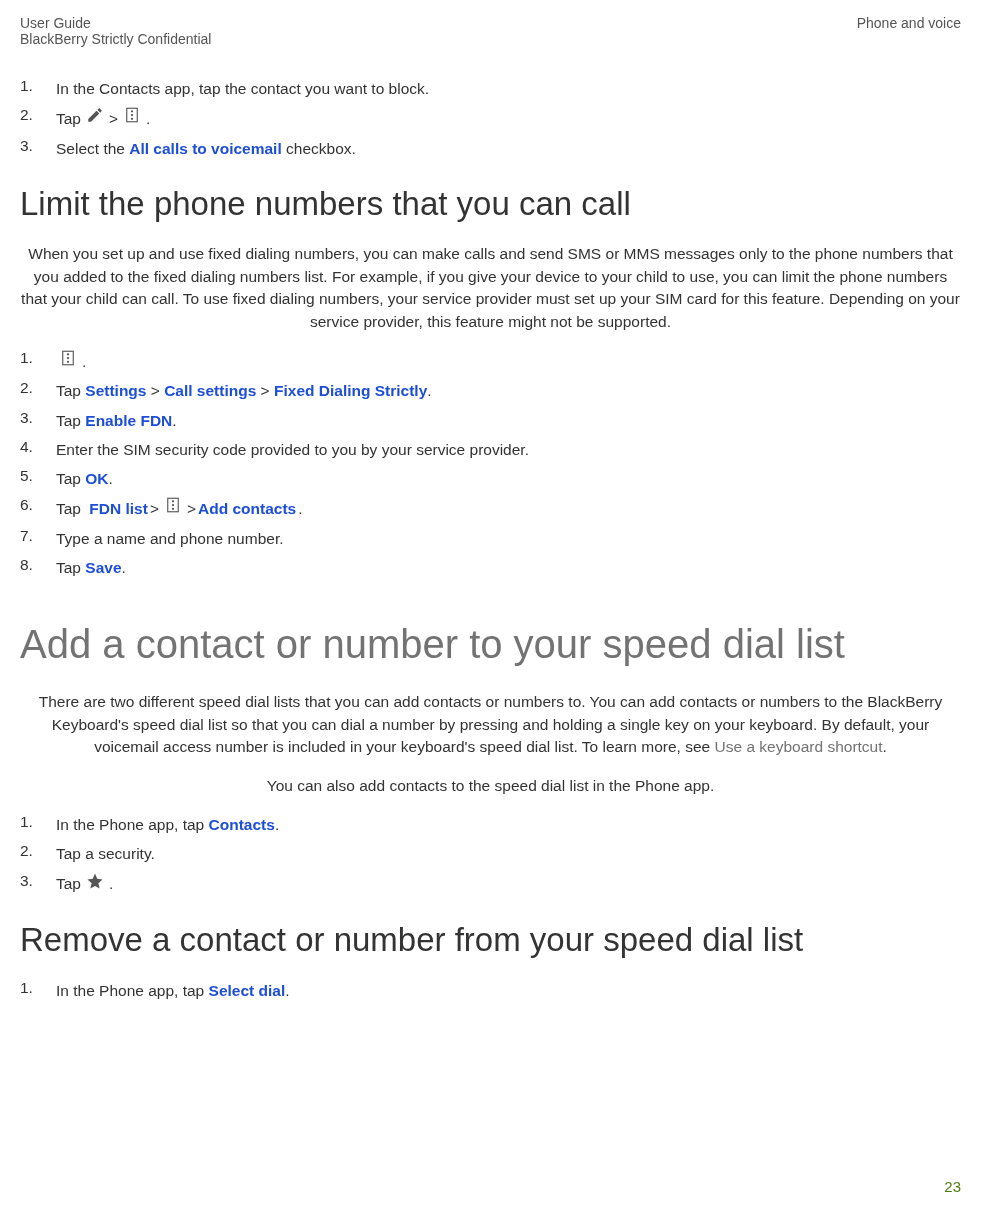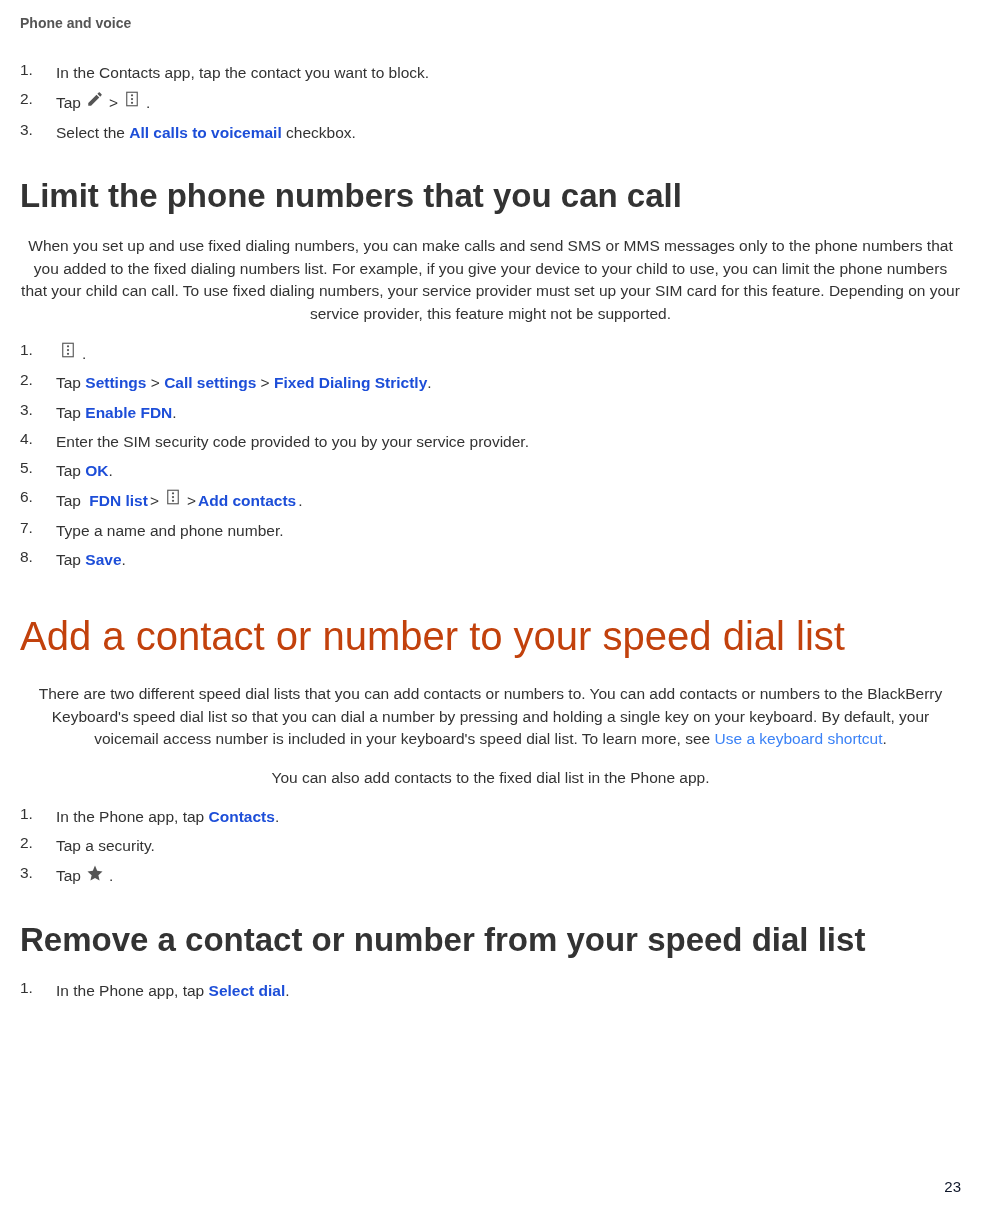--- a/index.html
+++ b/index.html
@@ -21,21 +21,20 @@
       justify-content: space-between;
       font-size: 14px;
       color: #555;
       margin-bottom: 30px;
     }
     .header-left {
       text-align: left;
     }
     .header-right {
       text-align: right;
-      font-weight: bold;
     }
     .ol-step {
       display: flex;
       margin-bottom: 6px;
       font-size: 15.5px;
     }
     .ol-num {
       width: 36px;
       flex-shrink: 0;
     }
@@ -43,64 +42,68 @@
       flex: 1;
       line-height: 1.5;
     }
     .ol-content-inline {
       display: inline-flex;
       align-items: center;
       gap: 2px;
     }
     h2.section-title {
       font-size: 33px;
-      font-weight: 700;
+      font-weight: 400;
       color: #333;
-      margin-top: 32px;
+      margin-top: 24px;
       margin-bottom: 20px;
       line-height: 1.2;
     }
     h1.main-title {
       font-size: 40px;
       font-weight: 300;
-      color: #c2410c;
+      color: #737373;
       margin-top: 40px;
       margin-bottom: 22px;
       line-height: 1.25;
     }
     .para {
       font-size: 15.5px;
       line-height: 1.45;
       margin-bottom: 16px;
       text-align: center;
     }
     .link {
-      color: #3b82f6;
+      color: #737373;
     }
     .icon-svg {
       display: inline-block;
       vertical-align: middle;
       margin: 0 3px;
     }
     .page-num {
       position: absolute;
       bottom: 18px;
       right: 20px;
       font-size: 15px;
-      color: #0f172a;
+      color: #4d7c0f;
     }
     .steps-block {
       margin-bottom: 10px;
     }
     b { font-weight: 700; color: #1d4ed8; }
   </style>
 </head>
 <body>
 
 <div class="header">
+  <div class="header-left">
+    <div>User Guide</div>
+    <div>BlackBerry Strictly Confidential</div>
+  </div>
   <div class="header-right">Phone and voice</div>
 </div>
 
 <div class="steps-block">
   <div class="ol-step">
     <div class="ol-num">1.</div>
     <div class="ol-content">In the Contacts app, tap the contact you want to block.</div>
   </div>
   <div class="ol-step">
     <div class="ol-num">2.</div>
@@ -195,21 +198,21 @@
     <div class="ol-content">
       <span>Tap </span><b>Save</b><span>.</span>
     </div>
   </div>
 </div>
 
 <h1 class="main-title">Add a contact or number to your speed dial list</h1>
 <p class="para">
   <span>There are two different speed dial lists that you can add contacts or numbers to. You can add contacts or numbers to the BlackBerry Keyboard's speed dial list so that you can dial a number by pressing and holding a single key on your keyboard. By default, your voicemail access number is included in your keyboard's speed dial list. To learn more, see </span><span class="link">Use a keyboard shortcut</span><span>.</span>
 </p>
-<p class="para">You can also add contacts to the fixed dial list in the Phone app.</p>
+<p class="para">You can also add contacts to the speed dial list in the Phone app.</p>
 
 <div class="steps-block">
   <div class="ol-step">
     <div class="ol-num">1.</div>
     <div class="ol-content">
       <span>In the Phone app, tap </span><b>Contacts</b><span>.</span>
     </div>
   </div>
   <div class="ol-step">
     <div class="ol-num">2.</div>

